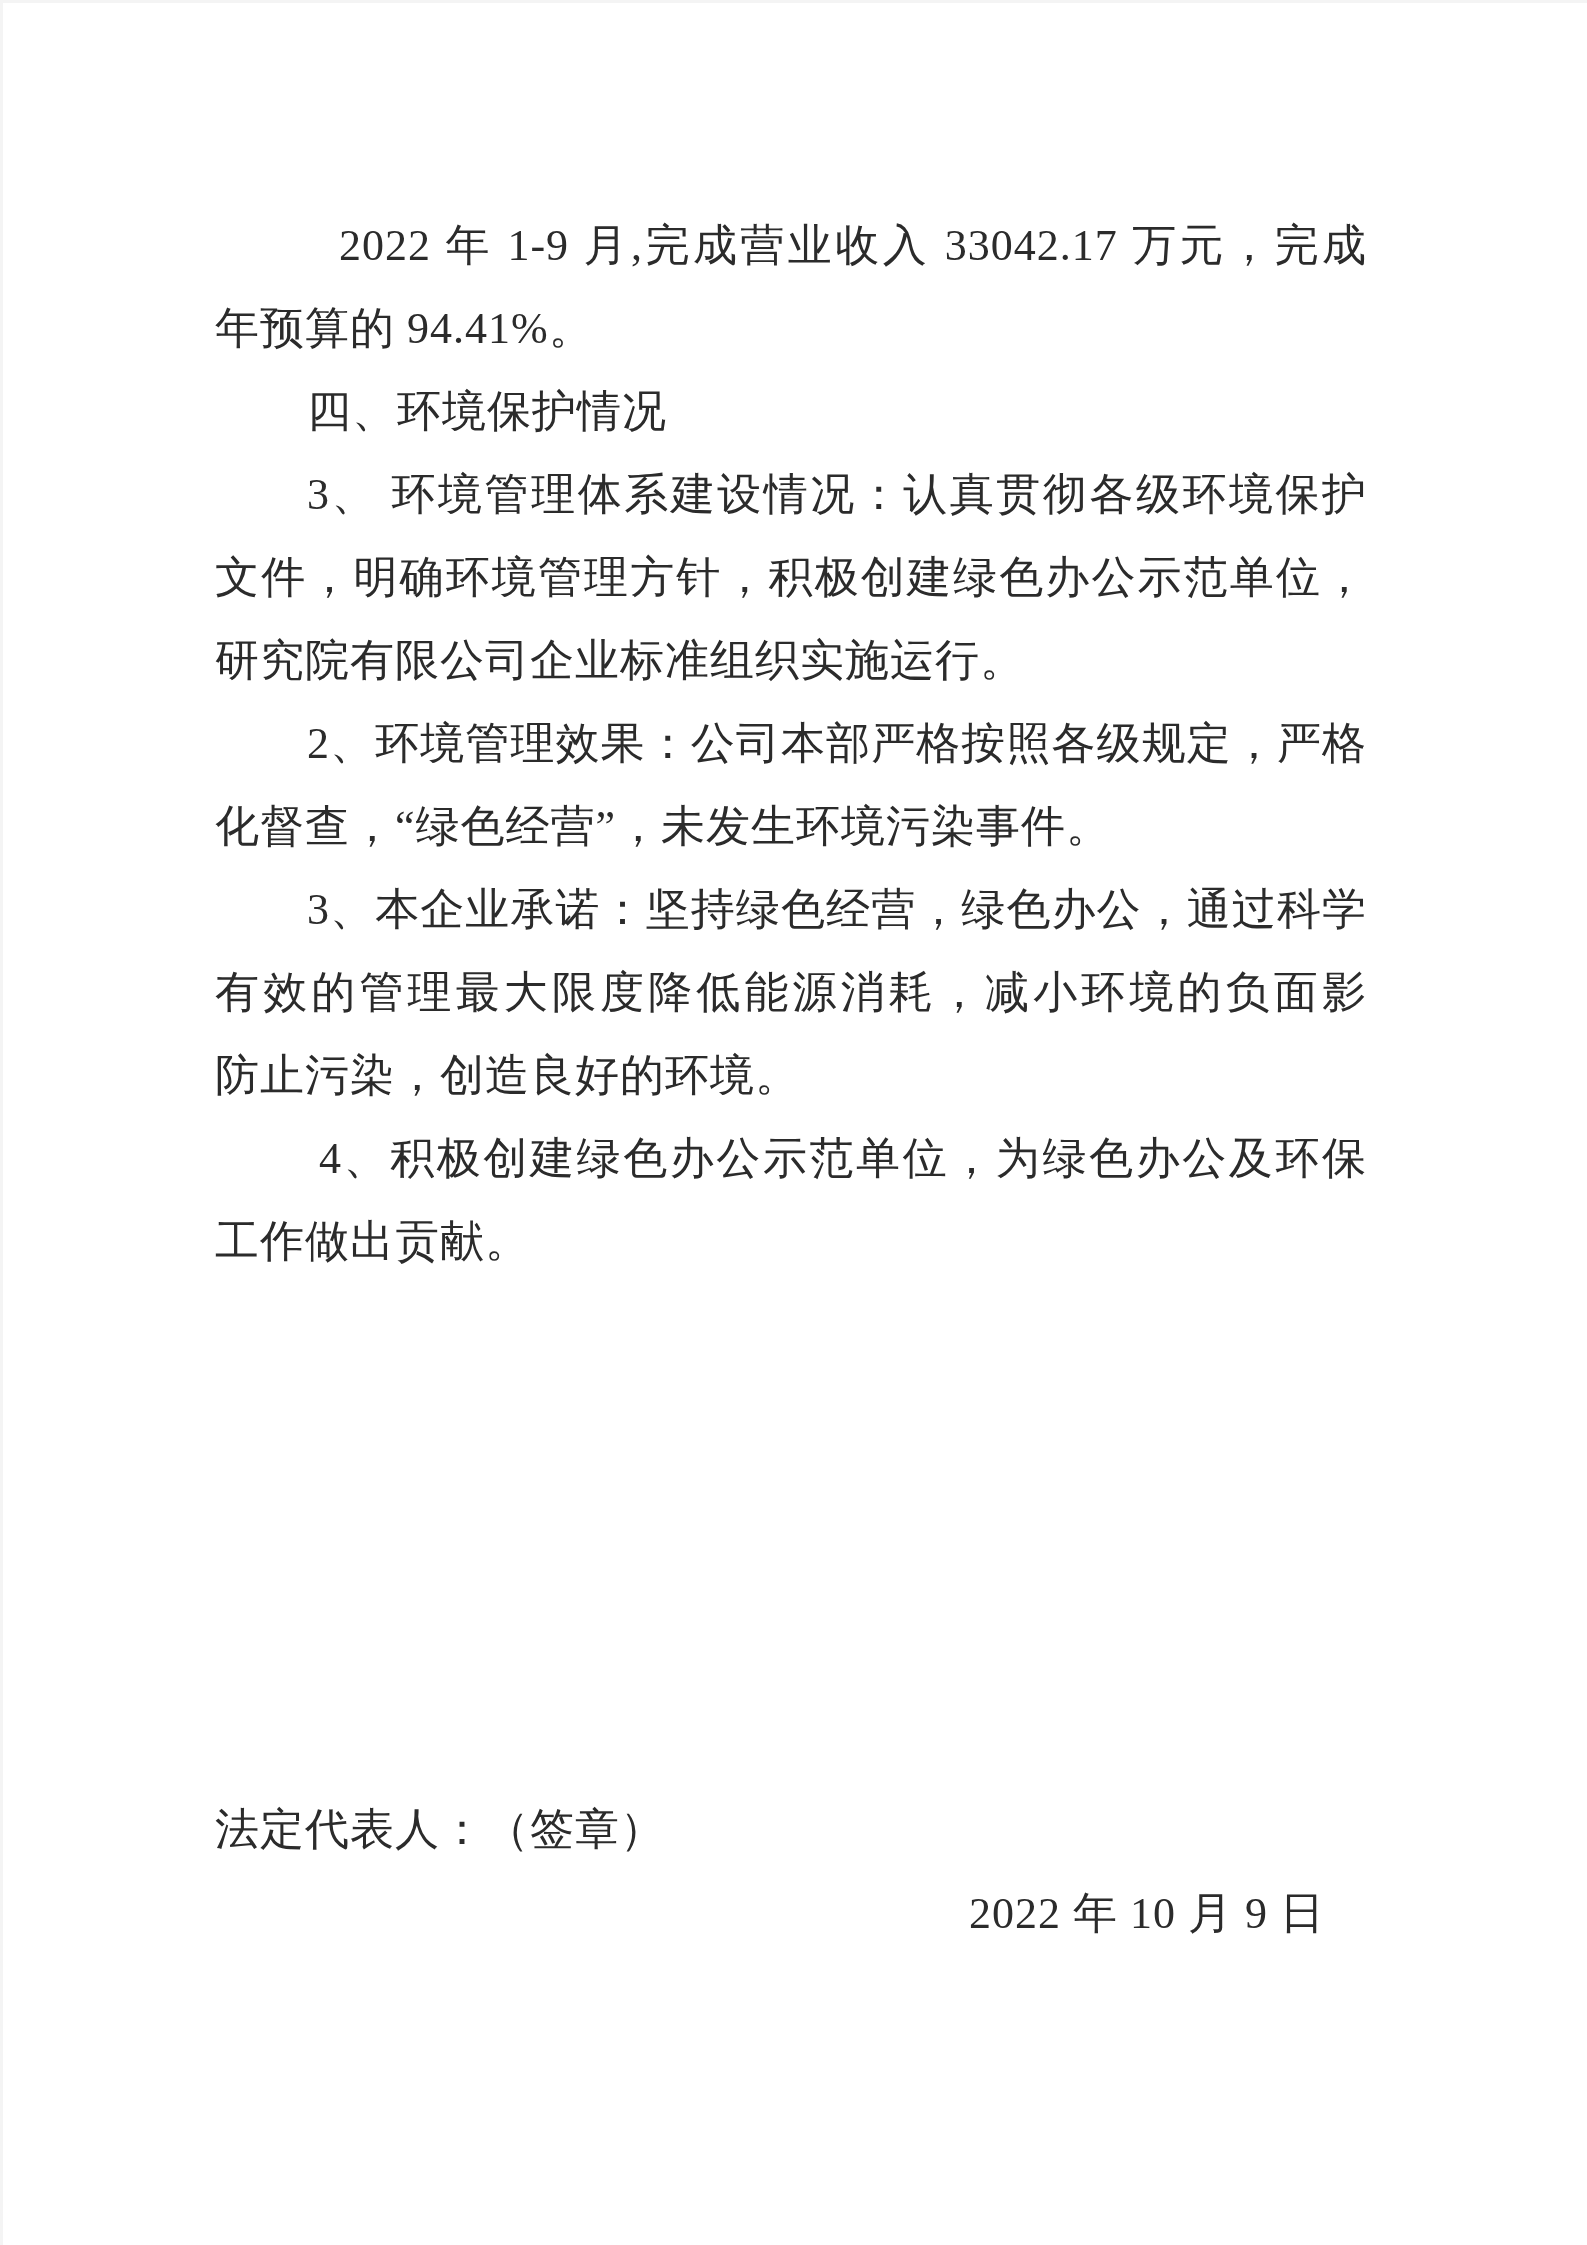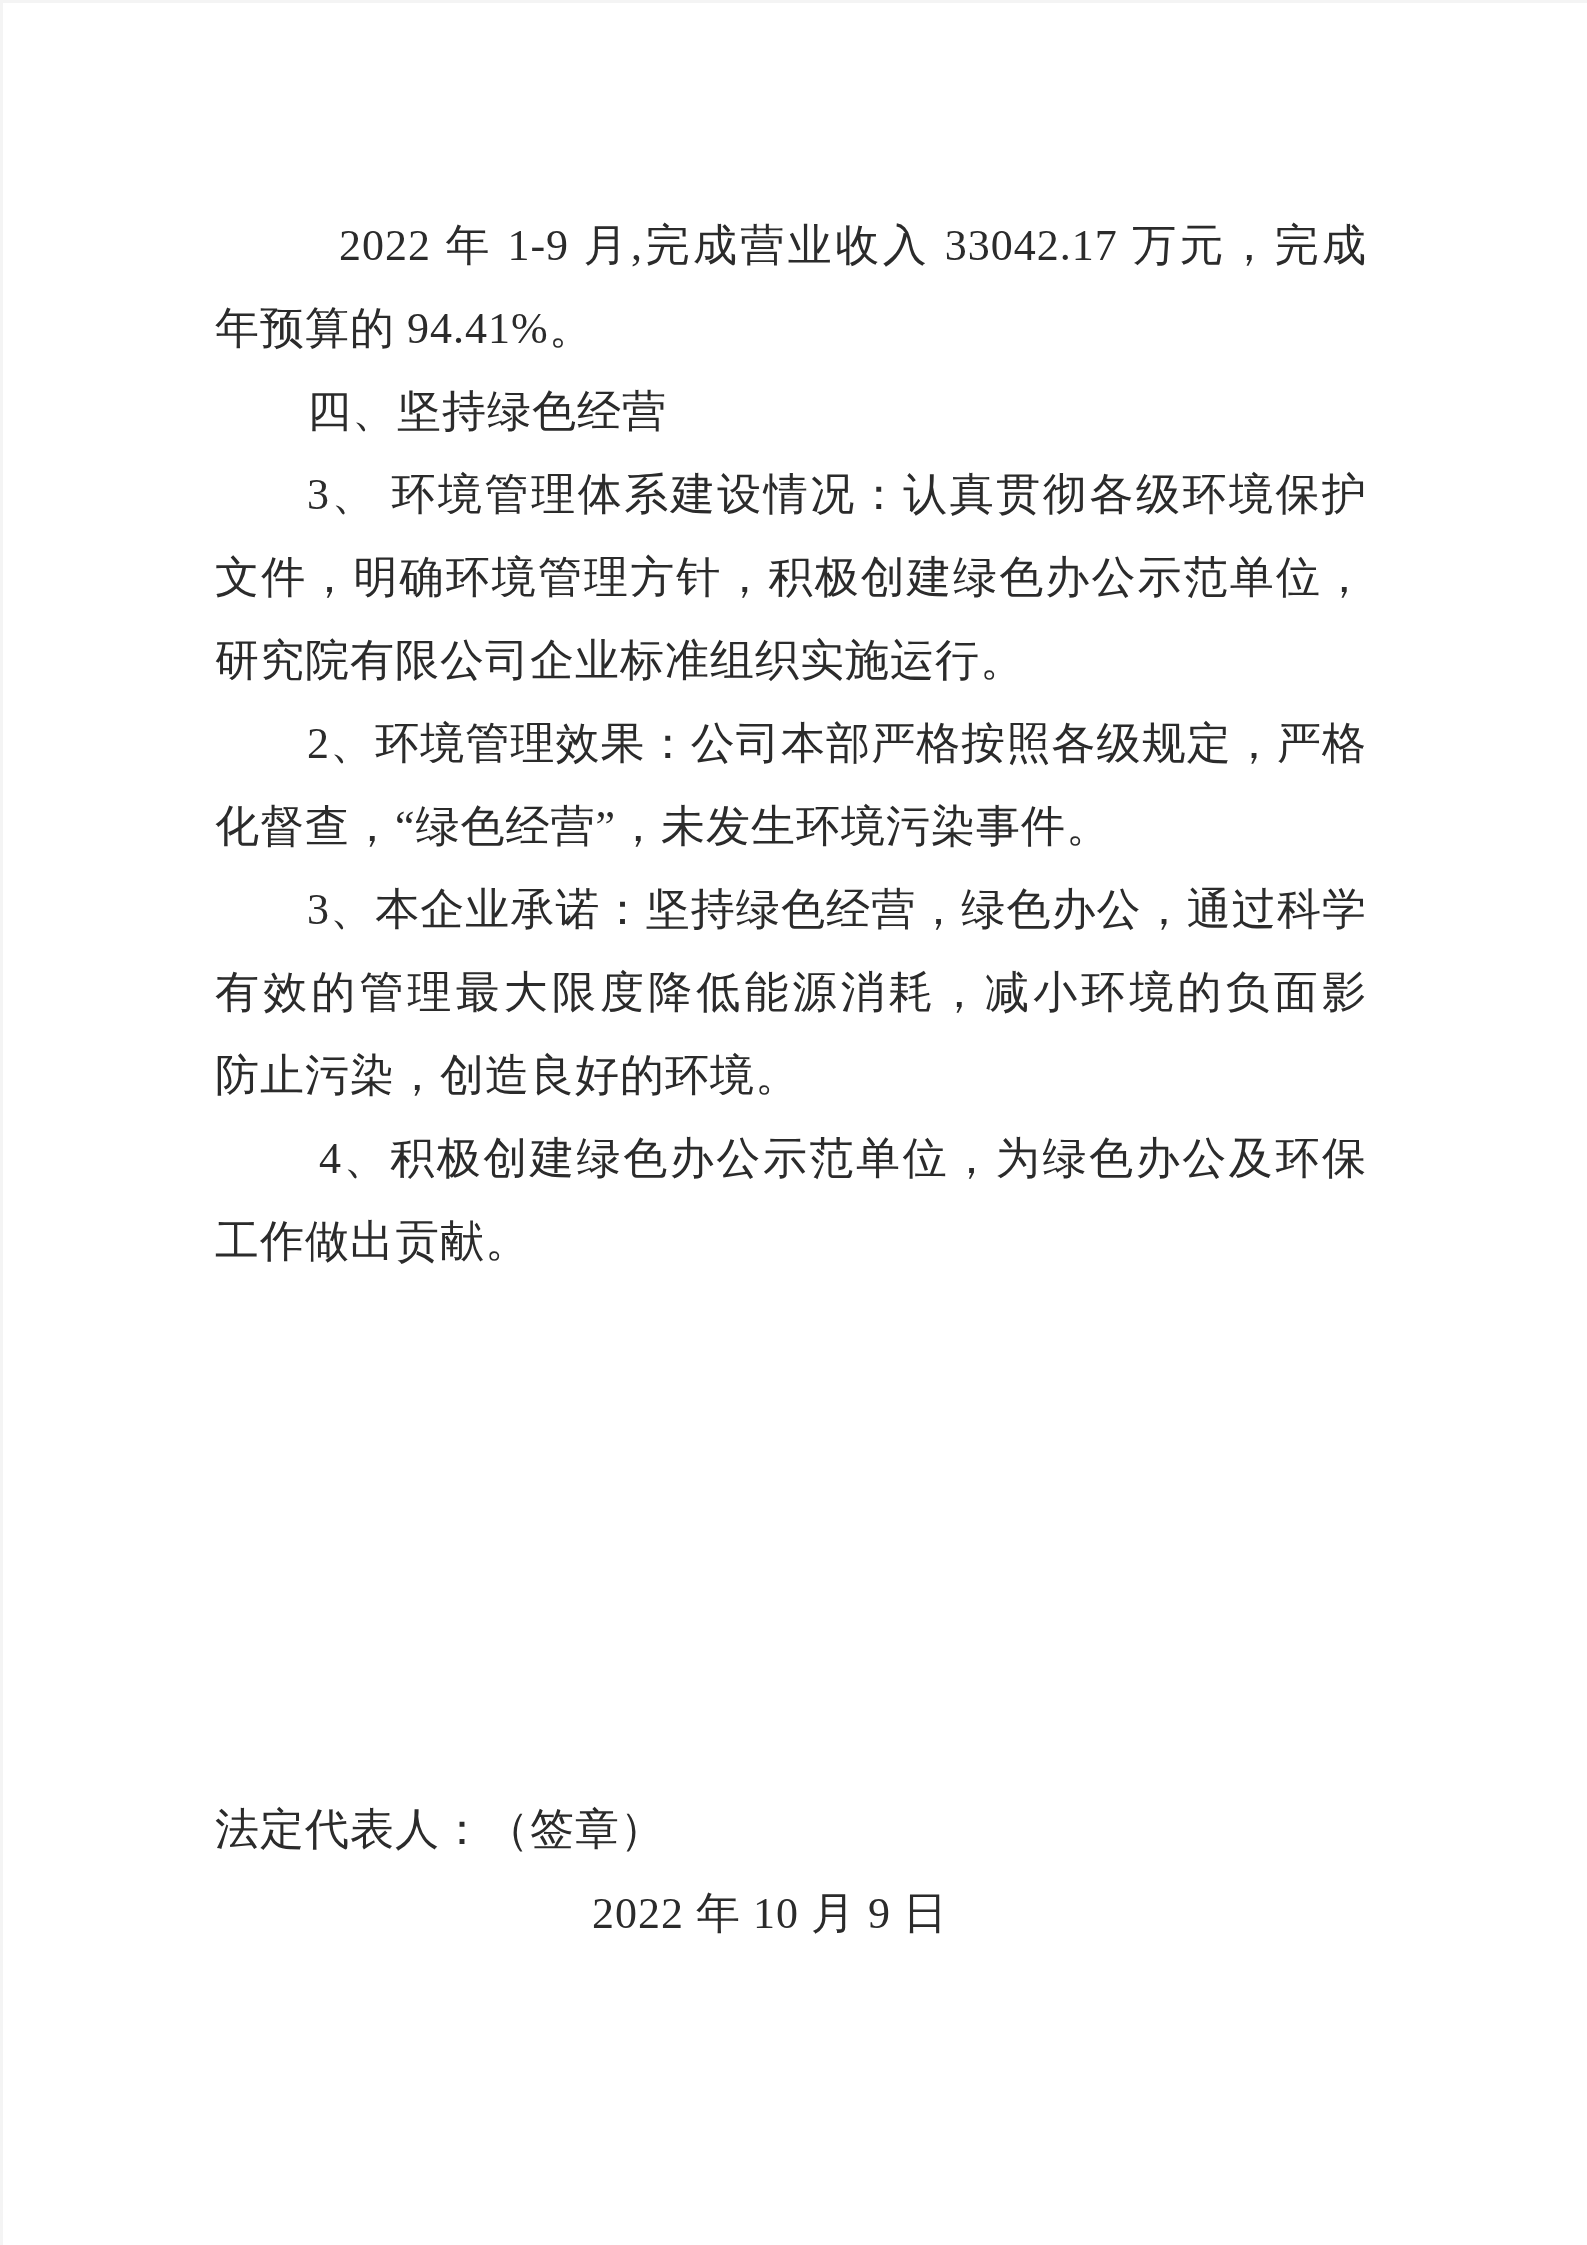--- a/index.html
+++ b/index.html
@@ -53,34 +53,34 @@
   }
   .date-row {
     position: absolute;
     left: 215px;
     top: 1872px;
     width: 1152px;
     height: 83px;
     line-height: 83px;
     font-size: 44px;
     letter-spacing: 1px;
-    text-align: center;
+    text-align: right;
     box-sizing: border-box;
     padding-right: 42px;
   }
 </style>
 </head>
 <body>
 
 <div class="page">
 
   <div class="body-text">
     <div class="line i3 fill">2022 年 1-9 月,完成营业收入 33042.17 万元，完成全</div>
     <div class="line">年预算的 94.41%。</div>
-    <div class="line i2">四、坚持绿色经营</div>
+    <div class="line i2">四、环境保护情况</div>
     <div class="line i2 fill">3、 环境管理体系建设情况：认真贯彻各级环境保护</div>
     <div class="line fill">文件，明确环境管理方针，积极创建绿色办公示范单位，</div>
     <div class="line">研究院有限公司企业标准组织实施运行。</div>
     <div class="line i2 fill">2、环境管理效果：公司本部严格按照各级规定，严格</div>
     <div class="line">化督查，“绿色经营”，未发生环境污染事件。</div>
     <div class="line i2 fill">3、本企业承诺：坚持绿色经营，绿色办公，通过科学</div>
     <div class="line fill">有效的管理最大限度降低能源消耗，减小环境的负面影响。</div>
     <div class="line">防止污染，创造良好的环境。</div>
     <div class="line i2b fill">4、积极创建绿色办公示范单位，为绿色办公及环保</div>
     <div class="line">工作做出贡献。</div>

